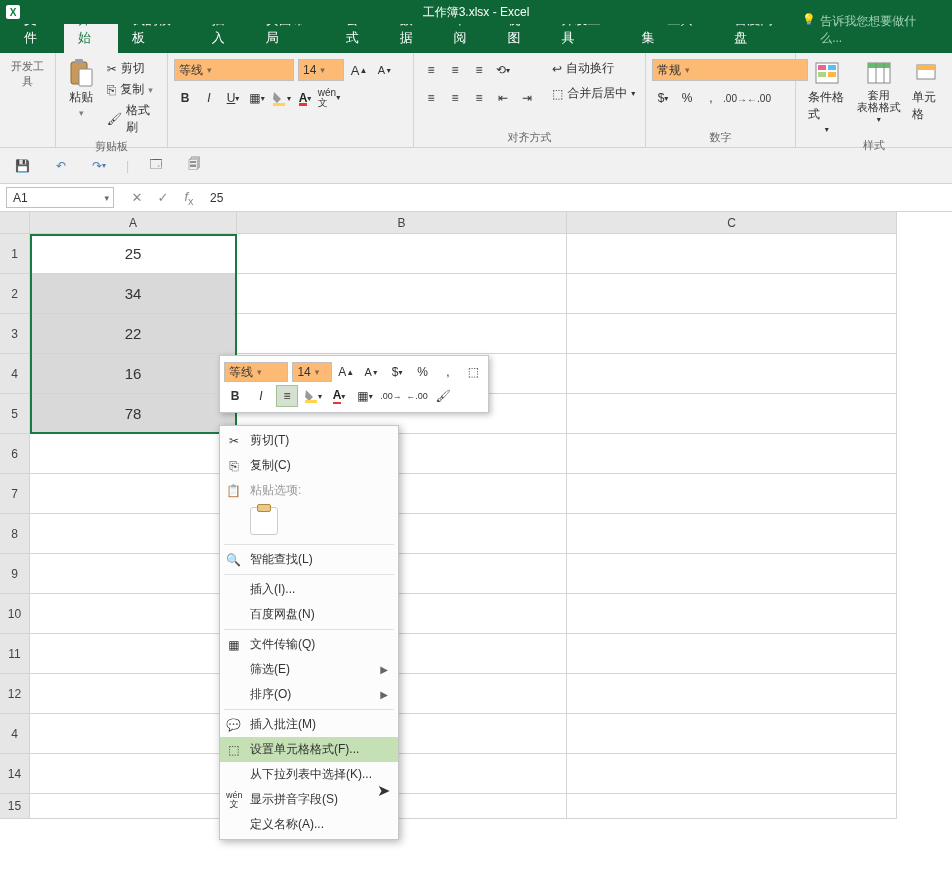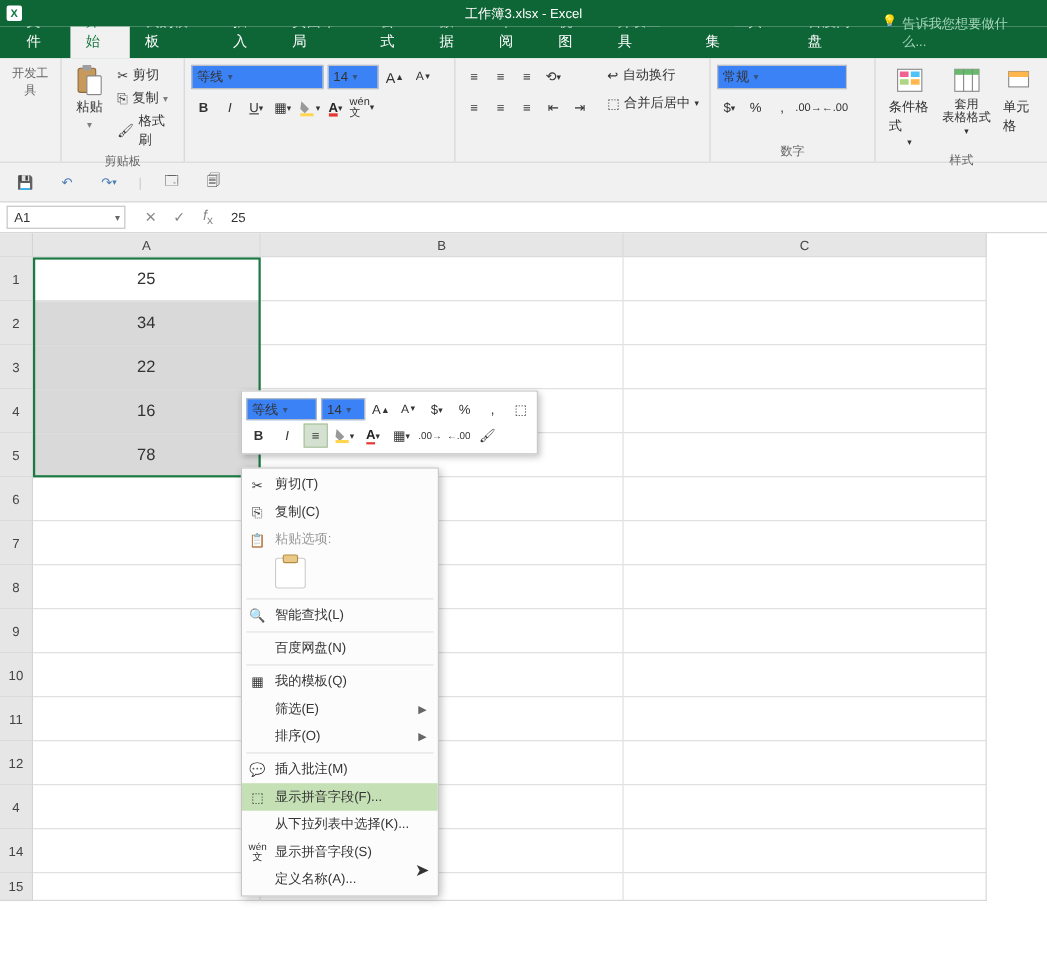--- a/index.html
+++ b/index.html
@@ -13,21 +13,21 @@
   .ribbon-tabs .tab.hint { color: #a3d5b8; font-size: 12px; padding-left: 20px; position: relative; }
   .ribbon-tabs .tab.hint::before { content: "💡"; position: absolute; left: 2px; font-size: 11px; }
   .ribbon { background: #f1f1f1; height: 95px; border-bottom: 1px solid #d4d4d4; display: flex; }
   .group { border-right: 1px solid #d4d4d4; display: flex; flex-direction: column; padding: 4px 6px 2px; }
   .group-body { flex: 1; display: flex; align-items: flex-start; gap: 4px; }
   .group-label { text-align: center; font-size: 11px; color: #666; padding-top: 2px; }
   .big-btn { display: flex; flex-direction: column; align-items: center; gap: 2px; padding: 2px 6px; font-size: 12px; min-width: 38px; }
   .big-btn .bicon { width: 28px; height: 28px; display: flex; align-items: center; justify-content: center; font-size: 20px; }
   .small-row { display: flex; align-items: center; gap: 4px; font-size: 12px; padding: 1px 2px; }
   .vstack { display: flex; flex-direction: column; gap: 2px; }
-  .combo { display: inline-flex; align-items: center; background: #3b82f6; border: 1px solid #c0c0c0; height: 22px; padding: 0 4px; font-size: 12px; }
+  .combo { display: inline-flex; align-items: center; background: #fdba74; border: 1px solid #c0c0c0; height: 22px; padding: 0 4px; font-size: 12px; }
   .combo .arrow { margin-left: 4px; opacity: .6; font-size: 9px; }
   .icon-btn { width: 22px; height: 22px; display: inline-flex; align-items: center; justify-content: center; border: 1px solid transparent; }
   .qat { background: #f1f1f1; height: 36px; border-bottom: 1px solid #d4d4d4; display: flex; align-items: center; padding-left: 12px; gap: 16px; }
   .formula-bar { height: 28px; display: flex; align-items: center; border-bottom: 1px solid #d4d4d4; }
   .name-box { width: 108px; border: 1px solid #c0c0c0; background: #fff; height: 21px; margin: 0 10px 0 6px; display: flex; align-items: center; padding: 0 6px; font-size: 12px; position: relative; }
   .name-box::after { content: "▾"; position: absolute; right: 4px; font-size: 9px; color: #666; }
   .fb-btn { width: 26px; text-align: center; color: #888; font-size: 13px; }
   .fb-input { flex: 1; padding: 0 8px; font-size: 12px; }
   .sheet { position: relative; display: grid; grid-template-columns: 30px 207px repeat(2, 330px); }
   .colhdr, .rowhdr, .cell, .corner { border-right: 1px solid #d4d4d4; border-bottom: 1px solid #d4d4d4; display: flex; align-items: center; justify-content: center; font-size: 12px; }
@@ -187,25 +187,26 @@
           <span>↩</span>
           <span>自动换行</span>
         </div>
         <div class="small-row">
           <span>⬚</span>
           <span>合并后居中</span>
           <span style="font-size:8px">▾</span>
         </div>
       </div>
     </div>
+    <div class="group-label">对齐方式</div>
   </div>
 
   <div class="group" style="width:150px">
     <div class="group-body vstack" style="gap:6px;padding-top:2px">
-      <div class="combo" style="width:118px">
+      <div class="combo" style="width:156px">
         <span>常规</span>
           <span class="arrow">▾</span>
       </div>
       <div style="display:flex;gap:2px">
         <span class="icon-btn">$<span style="font-size:8px">▾</span></span>
         <span class="icon-btn">%</span>
         <span class="icon-btn">,</span>
         <span class="icon-btn" style="font-size:10px">.00→</span>
         <span class="icon-btn" style="font-size:10px">←.00</span>
       </div>
@@ -411,43 +412,46 @@
   <div class="cm-subicons">
     <span class="paste-icon"></span>
   </div>
   <div class="cm-sep"></div>
   <div class="cm-item">
       <span class="cicon">🔍</span>
       <span>智能查找(L)</span>
     </div>
   <div class="cm-sep"></div>
   <div class="cm-item">
+      <span>插入(I)...</span>
+    </div>
+  <div class="cm-item">
       <span>百度网盘(N)</span>
     </div>
   <div class="cm-sep"></div>
   <div class="cm-item">
       <span class="cicon">▦</span>
-      <span>我的模板(Q)</span>
+      <span>文件传输(Q)</span>
     </div>
   <div class="cm-item">
       <span>筛选(E)</span>
       <span class="arrow">▶</span>
     </div>
   <div class="cm-item">
       <span>排序(O)</span>
       <span class="arrow">▶</span>
     </div>
   <div class="cm-sep"></div>
   <div class="cm-item">
       <span class="cicon">💬</span>
       <span>插入批注(M)</span>
     </div>
   <div class="cm-item hover">
       <span class="cicon">⬚</span>
-      <span>显示拼音字段(F)...</span>
+      <span>设置单元格格式(F)...</span>
     </div>
   <div class="cm-item">
       <span>从下拉列表中选择(K)...</span>
     </div>
   <div class="cm-item">
       <span class="cicon" style="font-size:9px;line-height:1">wén<br>文</span>
       <span>显示拼音字段(S)</span>
     </div>
   <div class="cm-item">
       <span>定义名称(A)...</span>

